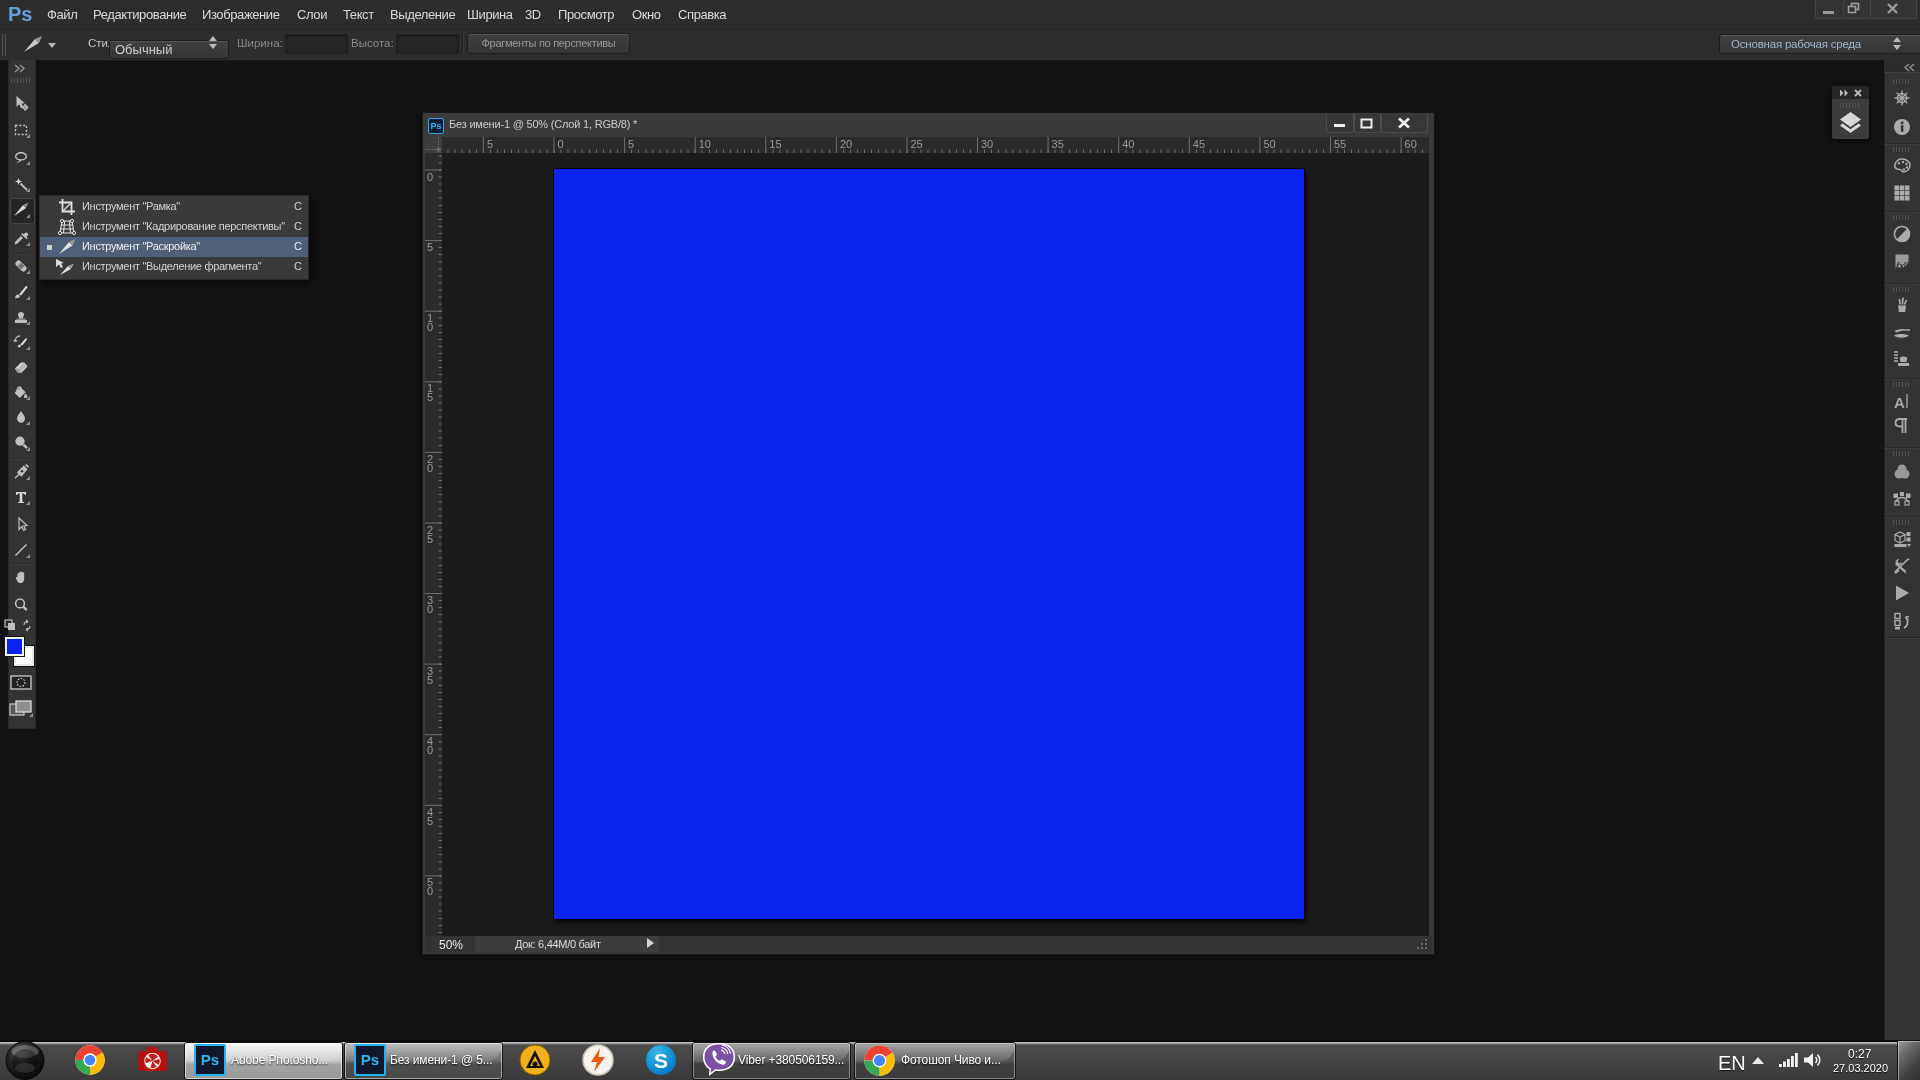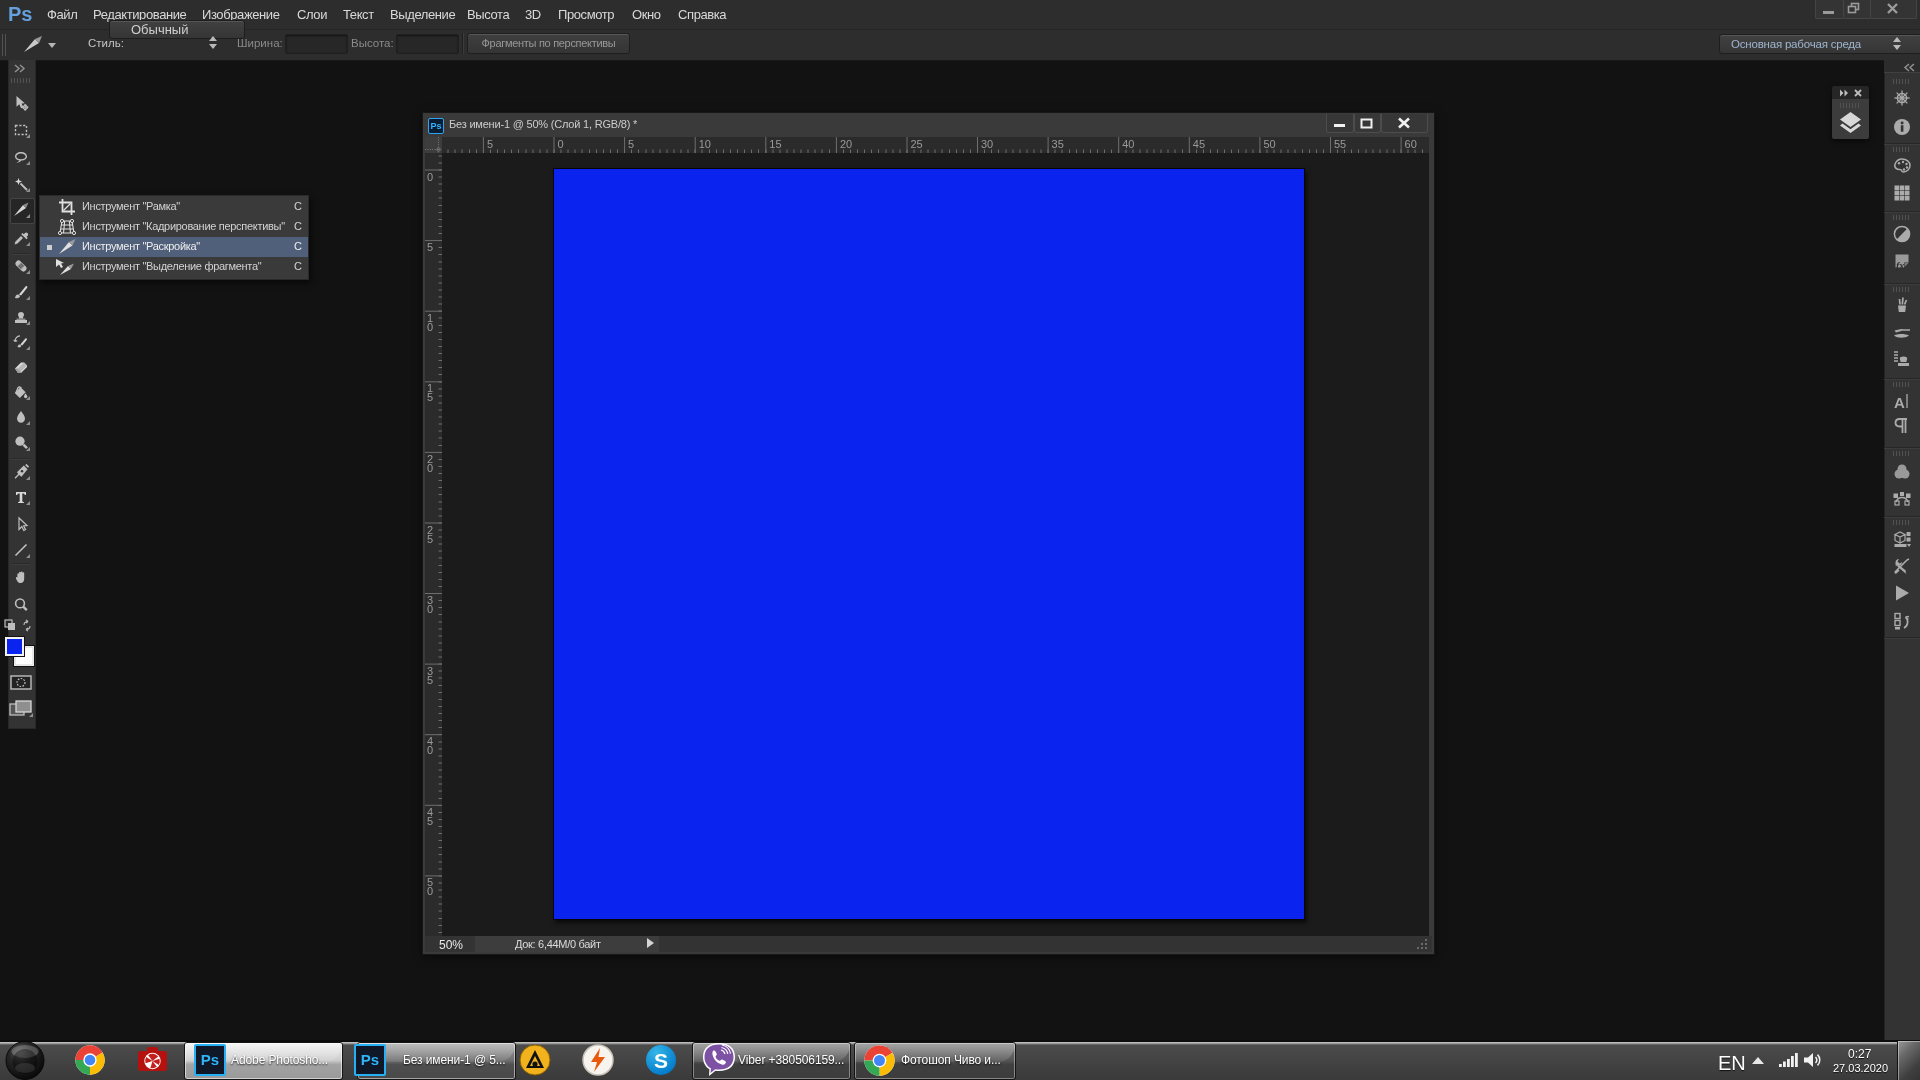--- a/index.html
+++ b/index.html
@@ -66,21 +66,21 @@
 
 <div class="abs" id="menubar"></div>
 <div class="abs" id="optbar"></div>
 <div id="pslogo">Ps</div>
 <div class="menuitem" style="left:47px">Файл</div>
 <div class="menuitem" style="left:93px">Редактирование</div>
 <div class="menuitem" style="left:202px">Изображение</div>
 <div class="menuitem" style="left:297px">Слои</div>
 <div class="menuitem" style="left:343px">Текст</div>
 <div class="menuitem" style="left:390px">Выделение</div>
-<div class="menuitem" style="left:467px">Высота</div>
+<div class="menuitem" style="left:467px">Ширина</div>
 <div class="menuitem" style="left:525px">3D</div>
 <div class="menuitem" style="left:558px">Просмотр</div>
 <div class="menuitem" style="left:632px">Окно</div>
 <div class="menuitem" style="left:678px">Справка</div>
 <div class="winbtn" style="left:1815px;width:27px"></div>
 <div class="winbtn" style="left:1843px;width:26px"></div>
 <div class="winbtn" style="left:1870px;width:45px"></div>
 <svg class="abs" style="left:1815px;top:0" width="101" height="18" viewBox="0 0 101 18">
       <rect x="8" y="11" width="11" height="3" fill="#9a9a9a"></rect>
       <g fill="none" stroke="#9a9a9a" stroke-width="1.6">
@@ -89,21 +89,21 @@
       </g>
       <path d="M73 4 L82 13 M82 4 L73 13" stroke="#9a9a9a" stroke-width="2.4"></path>
     </svg>
 <div class="abs grip-v" style="left:2px;top:34px;width:6px;height:22px"></div>
 <svg class="abs" style="left:22px;top:35px" width="22" height="20" viewBox="0 0 22 20">
 <path d="M2 17 L13 4 L17 8 Z" fill="#c9c9c9"></path>
       <path d="M13 4 L20 1 L17 8 Z" fill="#9a9a9a"></path>
     </svg>
 <div class="abs" style="left:48px;top:43px;width:0;height:0;border-left:4px solid transparent;border-right:4px solid transparent;border-top:5px solid #b5b5b5"></div>
 <div class="lbl" style="left:88px">Стиль:</div>
-<div class="combo" style="left:109px;top:20px;width:113px;height:17px;line-height:17px;padding-left:21px">Обычный</div>
+<div class="combo" style="left:109px;top:40px;width:113px;height:17px;line-height:17px;padding-left:5px">Обычный</div>
 <div class="spin" style="left:209px;top:36px"></div>
 <div class="lbl dim" style="left:237px">Ширина:</div>
 <div class="inputbox" style="left:285px;top:34px;width:61px;height:18px"></div>
 <div class="lbl dim" style="left:351px">Высота:</div>
 <div class="inputbox" style="left:396px;top:34px;width:61px;height:18px"></div>
 <div class="abs" style="left:462px;top:33px;width:1px;height:21px;background:#1f1f1f;box-shadow:1px 0 0 #3c3c3c"></div>
 <div class="abs" style="left:467px;top:33px;width:161px;height:19px;background:linear-gradient(#3f3f3f,#343434);border:1px solid #1e1e1e;box-shadow:inset 0 1px 0 #575757;border-radius:3px;color:#989898;font-size:11px;letter-spacing:-0.3px;text-align:center;line-height:19px;white-space:nowrap">Фрагменты по перспективы</div>
 <div class="combo" style="left:1719px;top:34px;width:190px;height:18px;line-height:18px;padding-left:11px;color:#9fb6cf;font-size:11.5px;letter-spacing:-0.2px">Основная рабочая среда</div>
 <div class="spin" style="left:1893px;top:37px"></div>
 <div class="abs" id="toolbar"></div>
@@ -801,21 +801,21 @@
         <path d="M14.5 14 L18.8 19.8 A7.2 7.2 0 0 1 12.4 20.9 Z"></path>
         <path d="M14.5 14 L7.6 16.2 A7.2 7.2 0 0 1 8.2 10 Z"></path>
         <path d="M14.5 14 L10.2 8.2 A7.2 7.2 0 0 1 16.6 7.1 Z"></path>
       </g>
     </svg>
 <div class="tbtn lightbtn" style="left:184px;width:157px">
       <div class="gloss"></div>
       <span class="cap" style="left:46px;color:#fff">Adobe Photosho...</span>
     </div>
 <div class="psicon" style="left:194px;top:1044px;width:28px;height:28px;font-size:15px;line-height:28px">Ps</div>
-<div class="tbtn midbtn" style="left:357px;width:157px">
+<div class="tbtn midbtn" style="left:344px;width:157px">
       <div class="gloss"></div>
       <span class="cap" style="left:45px">Без имени-1 @ 5...</span>
     </div>
 <div class="psicon" style="left:354px;top:1044px;width:28px;height:28px;font-size:15px;line-height:28px">Ps</div>
 <svg class="abs" style="left:519px;top:1044px" width="32" height="32" viewBox="0 0 32 32">
 <circle cx="16" cy="16" r="15" fill="#f2b21d"></circle>
       <circle cx="16" cy="16" r="15" fill="none" stroke="#8f6200" stroke-width="1"></circle>
 <path d="M16 6 L25 24 L7 24 Z" fill="#111"></path>
       <path d="M16 12 L21 22 L11 22 Z" fill="#f2b21d"></path>
       <circle cx="16" cy="20" r="2.6" fill="#111"></circle>

